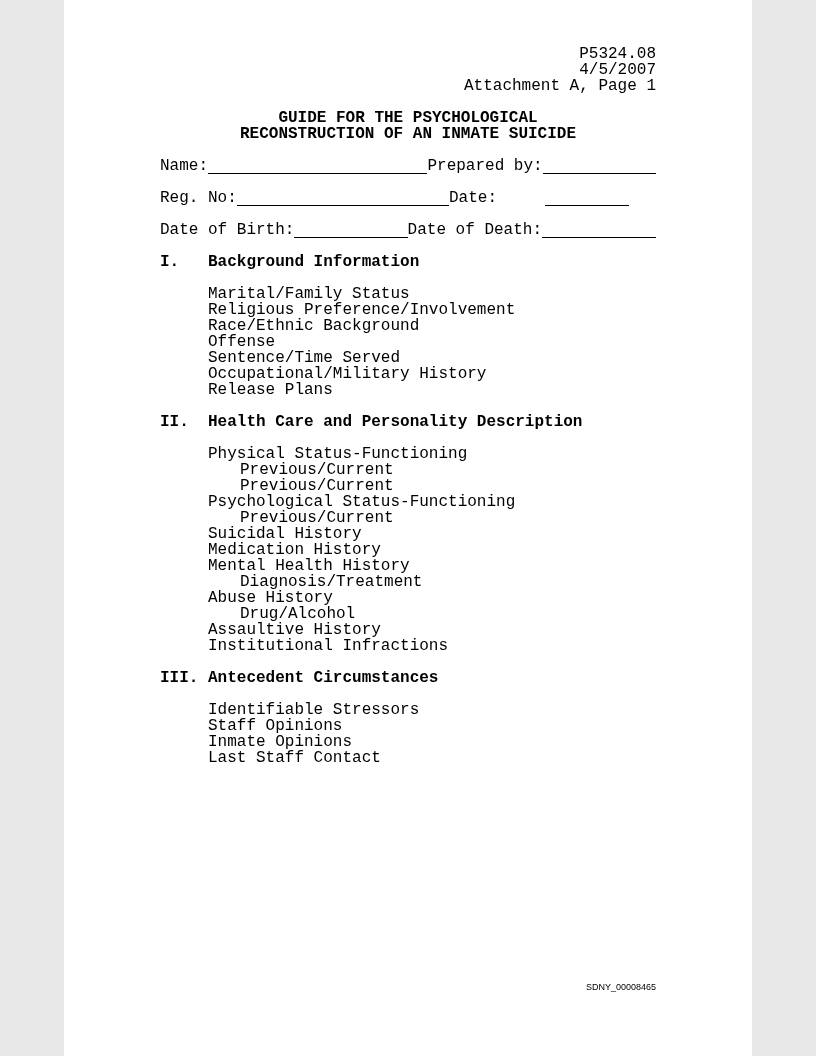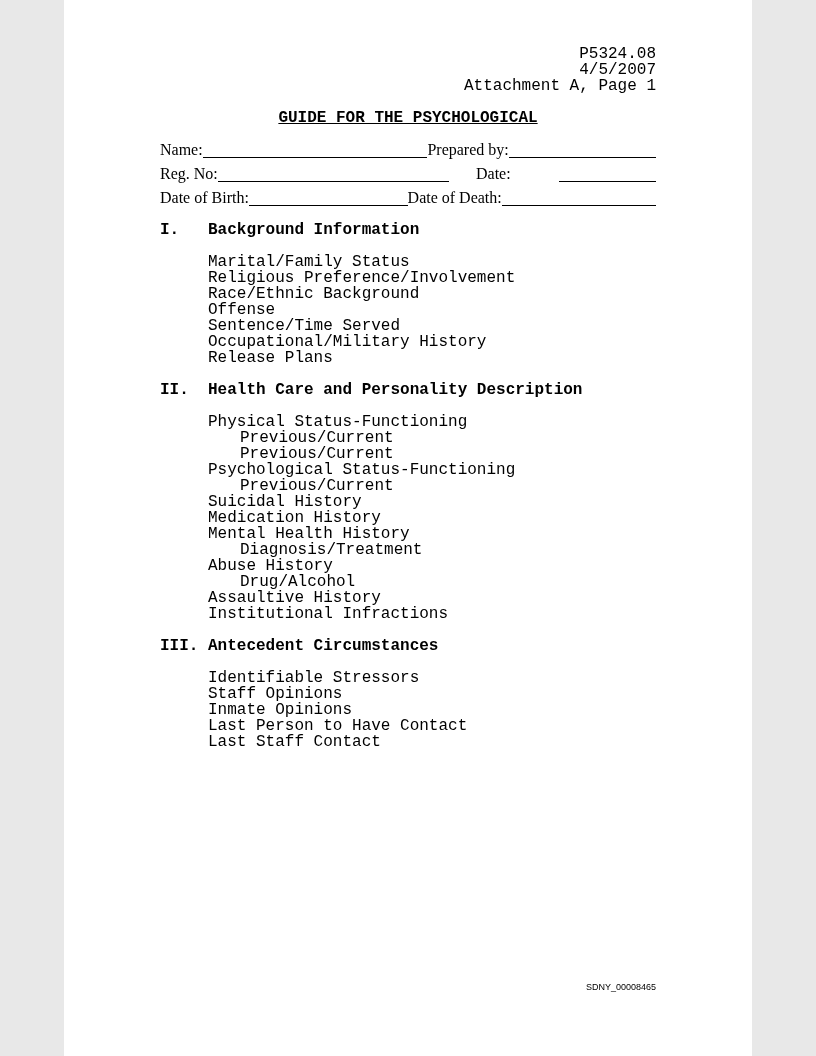--- a/index.html
+++ b/index.html
@@ -16,30 +16,28 @@
     line-height: 16px;
     color: #000000;
     overflow: hidden;
   }
   .doc-header { text-align: right; }
   .doc-header div { white-space: pre; }
   .doc-title {
     text-align: center;
     font-weight: bold;
     margin-top: 16px;
-    text-decoration: underline;
   }
   .form-area { margin-top: 16px; }
   .form-row {
     display: flex;
     align-items: flex-end;
-    justify-content: space-between;
-    margin-top: 8px;
+    justify-content: flex-start;
+    margin-top: 16px;
     height: 16px;
-    font-family: Liberation Serif, serif;
   }
   .fr-group { display: flex; align-items: flex-end; }
   .fr-left  { width: 289px; }
   .fr-r1 { width: 247px; }
   .fr-r2 { width: 180px; gap: 48px; }
   .fr-r3 { width: 290px; }
   .fr-label { white-space: pre; }
   .fill-line {
     flex: 1;
     border-bottom: 1px solid #000;
@@ -66,20 +64,21 @@
 <div class="page">
 
   <div class="doc-header">
     <div>P5324.08</div>
     <div>4/5/2007</div>
     <div>Attachment A, Page 1</div>
   </div>
 
   <div class="doc-title">
     <div>GUIDE FOR THE PSYCHOLOGICAL</div>
+    <div>RECONSTRUCTION OF AN INMATE SUICIDE</div>
   </div>
 
   <div class="form-area">
 
     <div class="form-row">
       <div class="fr-group fr-left">
         <span class="fr-label">Name:</span>
         <span class="fill-line"></span>
       </div>
       <div class="fr-group fr-r1">
@@ -152,20 +151,19 @@
 
   <div class="section">
     <div class="sec-head">
       <span class="sec-num">III.</span>
       <span>Antecedent Circumstances</span>
     </div>
     <div class="sec-items">
       <div class="item">Identifiable Stressors</div>
       <div class="item">Staff Opinions</div>
       <div class="item">Inmate Opinions</div>
-      <div class="item">Last Person to Have Contact</div>
       <div class="item">Last Staff Contact</div>
     </div>
   </div>
 
   <div class="doc-footer">SDNY_00008465</div>
 
 </div>
 
 </body></html>

